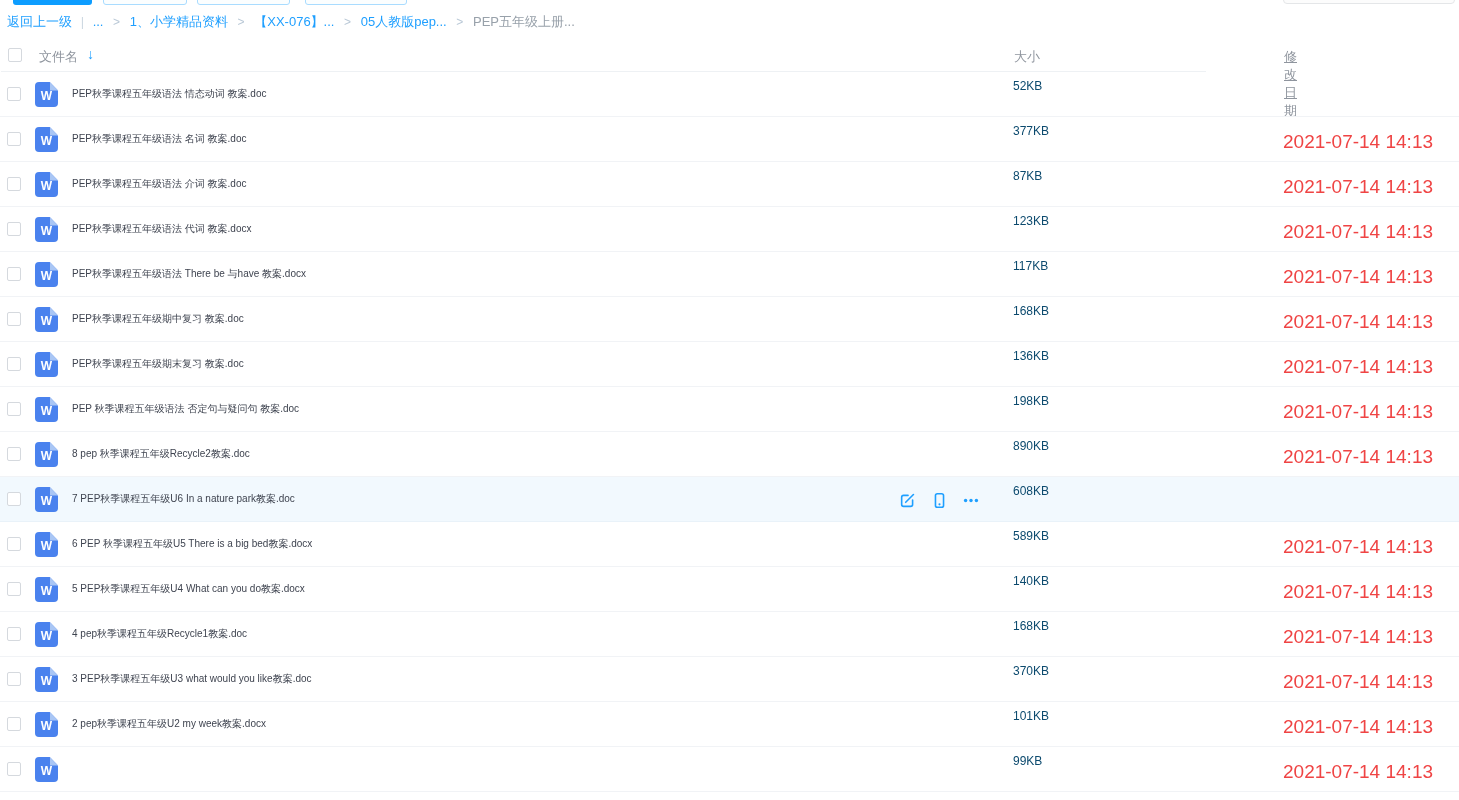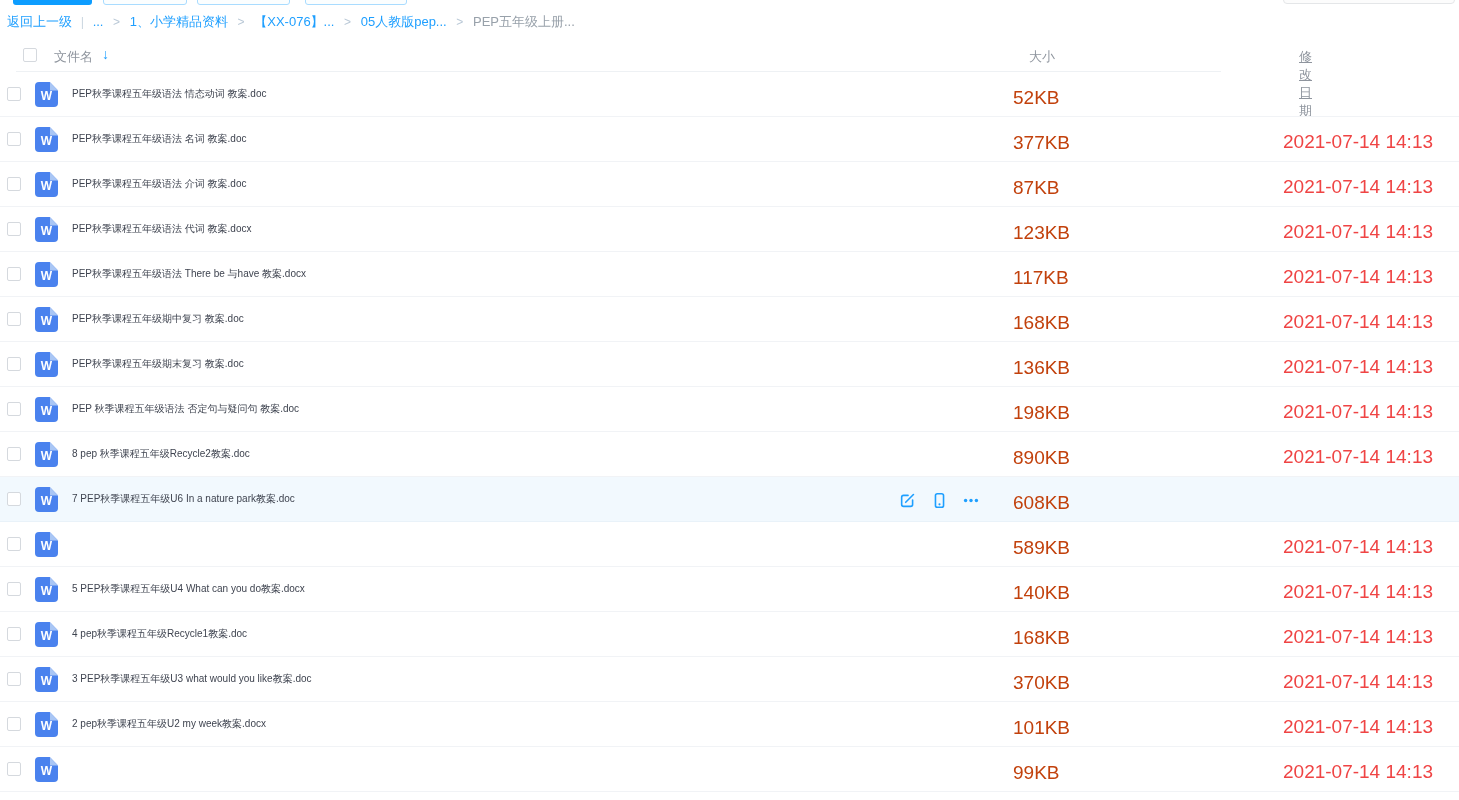--- a/index.html
+++ b/index.html
@@ -22,21 +22,21 @@
     border:1px solid #e4e6e8; border-radius:4px; background:#fcfcfc; }
 
   
   .breadcrumb { position:absolute; top:13px; left:7px; font-size:13px; white-space:nowrap; color:#1e9fff; }
   .bc-link { color:#1e9fff; cursor:pointer; }
   .bc-divider { color:#cdd8e2; margin:0 5px; }
   .bc-sep { color:#b9c8d6; margin:0 6px; font-size:12px; }
   .bc-current { color:#98a1aa;margin-top:44px; }
 
   
-  .thead { position:absolute; top:40px; left:16px; width:1205px; height:32px;
+  .thead { position:absolute; top:40px; left:1px; width:1205px; height:32px;
     border-bottom:1px solid #eef1f4; font-size:13px; color:#8f959e; }
   .cb { width:14px; height:14px; border:1px solid #d5d9de; border-radius:2px; background:#fff; display:inline-block; }
   .thead .cb { position:absolute; left:7px; top:8px; }
   .th-name { position:absolute; left:38px; top:8px; }
   .sort-arrow { position:absolute; left:86px; top:6px; color:#1e9fff; font-weight:bold; font-size:14px; cursor:pointer; }
   .th-size { position:absolute; left:1013px; top:8px; }
   .th-date { position:absolute; left:1283px; top:8px;text-decoration:underline; }
 
   
   #rows { position:absolute; top:72px; left:0; width:1459px; }
@@ -48,21 +48,21 @@
   .ficon { position:absolute; left:35px; top:10px; width:23px; height:25px; }
   .ficon .body { position:absolute; left:0; top:0; width:100%; height:100%;
     background:#4a82ee; border-radius:4px;
     clip-path:polygon(0 0, 64% 0, 100% 34%, 100% 100%, 0 100%); }
   .ficon .fold { position:absolute; right:0; top:0; width:36%; height:34%;
     background:#a9c6f5; clip-path:polygon(0 0, 100% 100%, 0 100%); }
   .ficon .w { position:absolute; left:0; top:3px; width:100%; text-align:center;
     color:#fff; font-weight:bold; font-size:12px; line-height:22px; }
 
   .fname { position:absolute; left:72px; top:15px; font-size:10px; color:#3f4450; cursor:pointer; }
-  .fsize { position:absolute; left:1013px; top:15px; font-size:19px; color:#c2410c; }
+  .fsize { position:absolute; left:1013px; top:7px; font-size:12px; color:#0c4a6e; }
   .fdate { position:absolute; left:1283px; top:15px; font-size:19px; color:#ef4444;margin-top:44px; }
 
   
   .actions { position:absolute; left:898px; top:12px; width:95px; height:22px;
     display:none; align-items:center; gap:14px; }
   .row.hover .actions { display:flex; }
   .act { width:18px; height:18px; display:inline-flex; align-items:center; justify-content:center; cursor:pointer; }
 </style>
 </head>
 <body>
@@ -236,20 +236,21 @@
     <span class="fsize">608KB</span>
     <span class="fdate">2021-07-14 14:13</span>
   </div>
     <div class="row">
     <span class="cb"></span>
     <span class="ficon">
       <span class="body"></span>
       <span class="fold"></span>
       <span class="w">W</span>
     </span>
+    <span class="fname">6 PEP 秋季课程五年级U5 There is a big bed教案.docx</span>
 
     <span class="fsize">589KB</span>
     <span class="fdate">2021-07-14 14:13</span>
   </div>
     <div class="row">
     <span class="cb"></span>
     <span class="ficon">
       <span class="body"></span>
       <span class="fold"></span>
       <span class="w">W</span>

